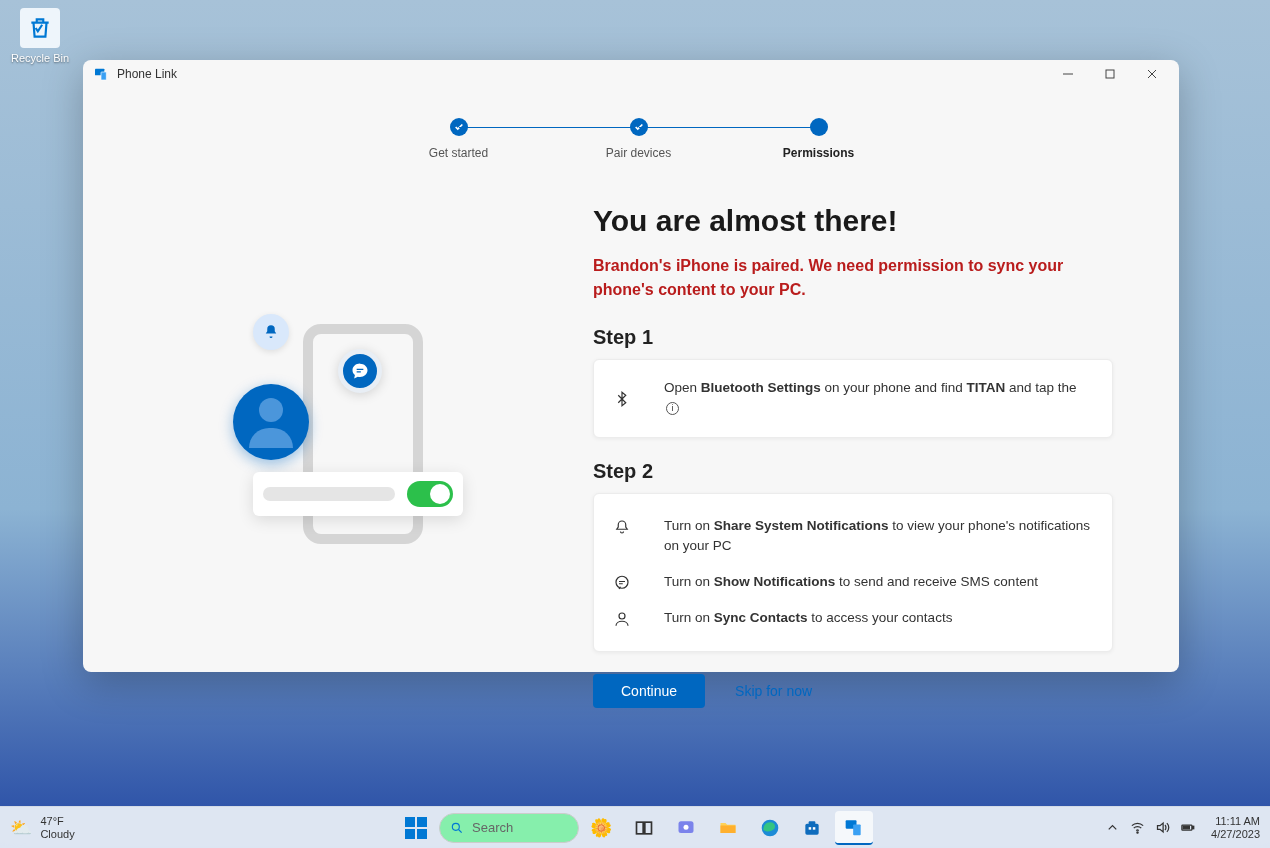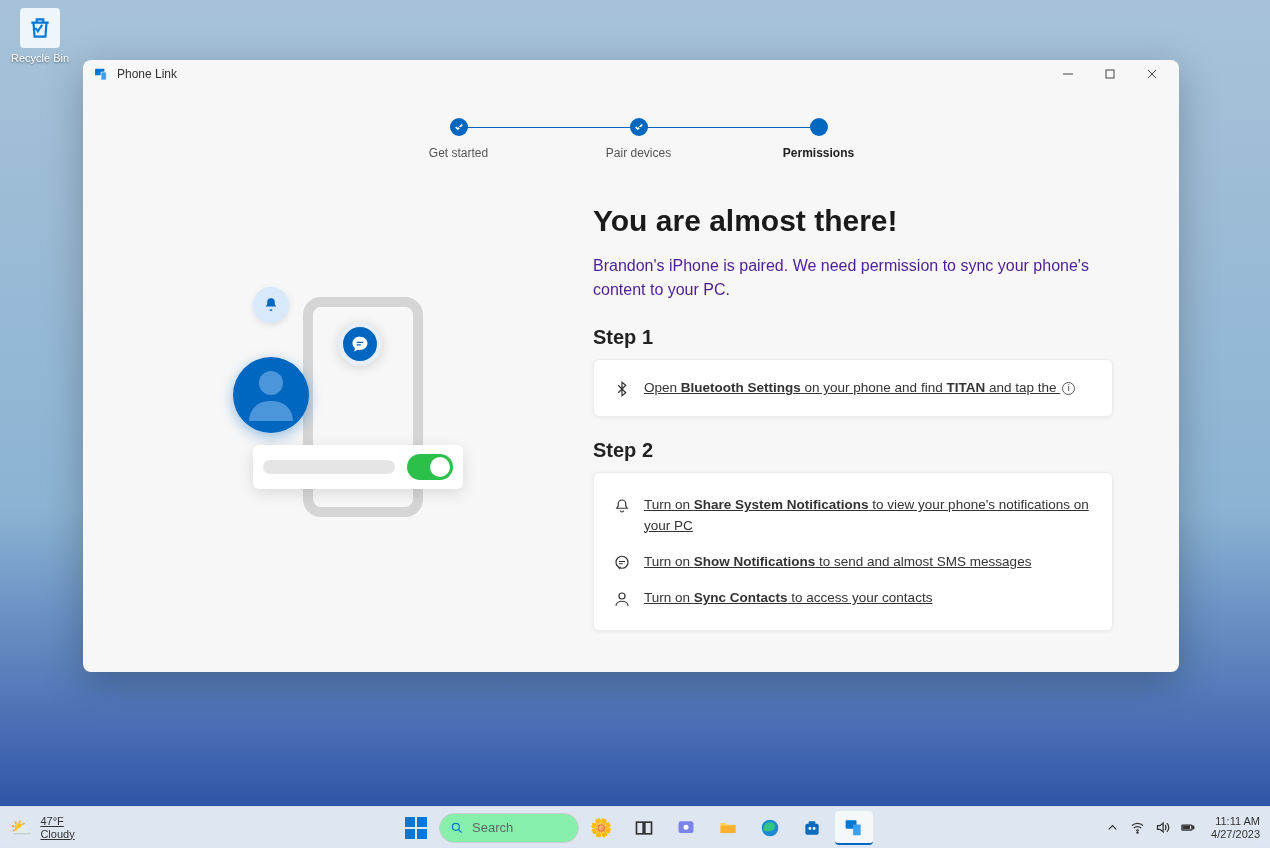--- a/index.html
+++ b/index.html
@@ -109,29 +109,29 @@
   }
   .toggle-sw::after {
     content: ""; position: absolute; right: 3px; top: 3px; width: 20px; height: 20px;
     background: #fff; border-radius: 50%;
   }
 
   .content {
     flex: 1; padding-top: 24px; max-width: 520px;
   }
   .content h1 { font-size: 30px; font-weight: 600; margin-bottom: 16px; color: #1a1a1a; }
-  .content .sub { font-size: 16px; color: #4c1d95; line-height: 1.5; margin-bottom: 24px; }
+  .content .sub { font-size: 16px; color: #b91c1c; line-height: 1.5; margin-bottom: 24px; font-weight: bold; }
 
   .step-title { font-size: 20px; font-weight: 600; margin-bottom: 10px; color: #222; }
   .card {
     background: #fff; border-radius: 6px; box-shadow: 0 1px 4px rgba(0,0,0,.06);
     border: 1px solid #ececec; padding: 14px 18px; margin-bottom: 22px;
     font-size: 13.5px; color: #333;
   }
-  .card .row { display: flex; align-items: flex-start; gap: 12px; padding: 8px 0; text-decoration: underline; }
+  .card .row { display: flex; align-items: flex-start; gap: 32px; padding: 8px 0; }
   .card .row .ricon { flex: 0 0 20px; display: flex; align-items: center; justify-content: center; margin-top: 2px;}
   .card .row .ricon svg, .card .row .ricon span { width: 18px; height: 18px; color: #333; }
   .card .row .rtext { flex: 1; line-height: 1.5; }
   .card.single .row { padding: 4px 0; align-items: center;}
   .info-circle {
     display: inline-flex; width: 13px; height: 13px; border: 1px solid #555; border-radius: 50%;
     align-items: center; justify-content: center; font-size: 9px; vertical-align: middle; margin-left: 2px;
   }
 
   .actions { display: flex; gap: 30px; align-items: center; margin-top: 10px; }
@@ -145,21 +145,21 @@
 
   
   .taskbar {
     position: absolute; bottom: 0; left: 0; right: 0; height: 42px;
     background: rgba(238, 243, 248, .92); backdrop-filter: blur(10px);
     border-top: 1px solid rgba(0,0,0,.05);
     display: flex; align-items: center; padding: 0 10px;
   }
   .tb-left { display: flex; align-items: center; gap: 8px; min-width: 200px; }
   .weather-icon { font-size: 18px; }
-  .weather-text { font-size: 11px; line-height: 1.1; color: #333; text-decoration: underline; }
+  .weather-text { font-size: 11px; line-height: 1.1; color: #333; }
   .tb-center { flex: 1; display: flex; align-items: center; justify-content: center; gap: 4px; }
   .tb-item {
     width: 38px; height: 34px; display: flex; align-items: center; justify-content: center;
     border-radius: 4px; cursor: pointer;
   }
   .tb-item.active { background: rgba(255,255,255,.7); border-bottom: 2px solid #0067c0;}
   .search-box {
     display: flex; align-items: center; width: 140px; height: 30px;
     background: #86efac; border: 1px solid #ccc; border-radius: 16px;
     padding: 0 10px; gap: 8px; font-size: 13px; color: #666;
@@ -293,33 +293,37 @@
           <div class="rtext"><span>Turn on </span><b>Share System Notifications</b><span> to view your phone's notifications on your PC</span></div>
         </div>
         <div class="row">
           <div class="ricon">
             <svg viewBox="0 0 24 24" fill="none" stroke="#333" stroke-width="1.6">
                 <circle cx="12" cy="11" r="8"></circle>
                 <path d="M8 20l2-3"></path>
                 <path d="M8 10h8M8 13h5"></path>
               </svg>
           </div>
-          <div class="rtext"><span>Turn on </span><b>Show Notifications</b><span> to send and almost SMS messages</span></div>
+          <div class="rtext"><span>Turn on </span><b>Show Notifications</b><span> to send and receive SMS content</span></div>
         </div>
         <div class="row">
           <div class="ricon">
             <svg viewBox="0 0 24 24" fill="none" stroke="#333" stroke-width="1.6">
                 <circle cx="12" cy="8" r="4"></circle>
                 <path d="M4 21c0-4 4-6 8-6s8 2 8 6"></path>
               </svg>
           </div>
           <div class="rtext"><span>Turn on </span><b>Sync Contacts</b><span> to access your contacts</span></div>
         </div>
       </div>
 
+      <div class="actions">
+        <button class="btn-primary">Continue</button>
+        <button class="btn-link">Skip for now</button>
+      </div>
     </div>
   </div>
 </div>
 
 <div class="taskbar">
   <div class="tb-left">
     <span class="weather-icon">⛅</span>
     <div class="weather-text">
       <div>47°F</div>
       <div>Cloudy</div>

